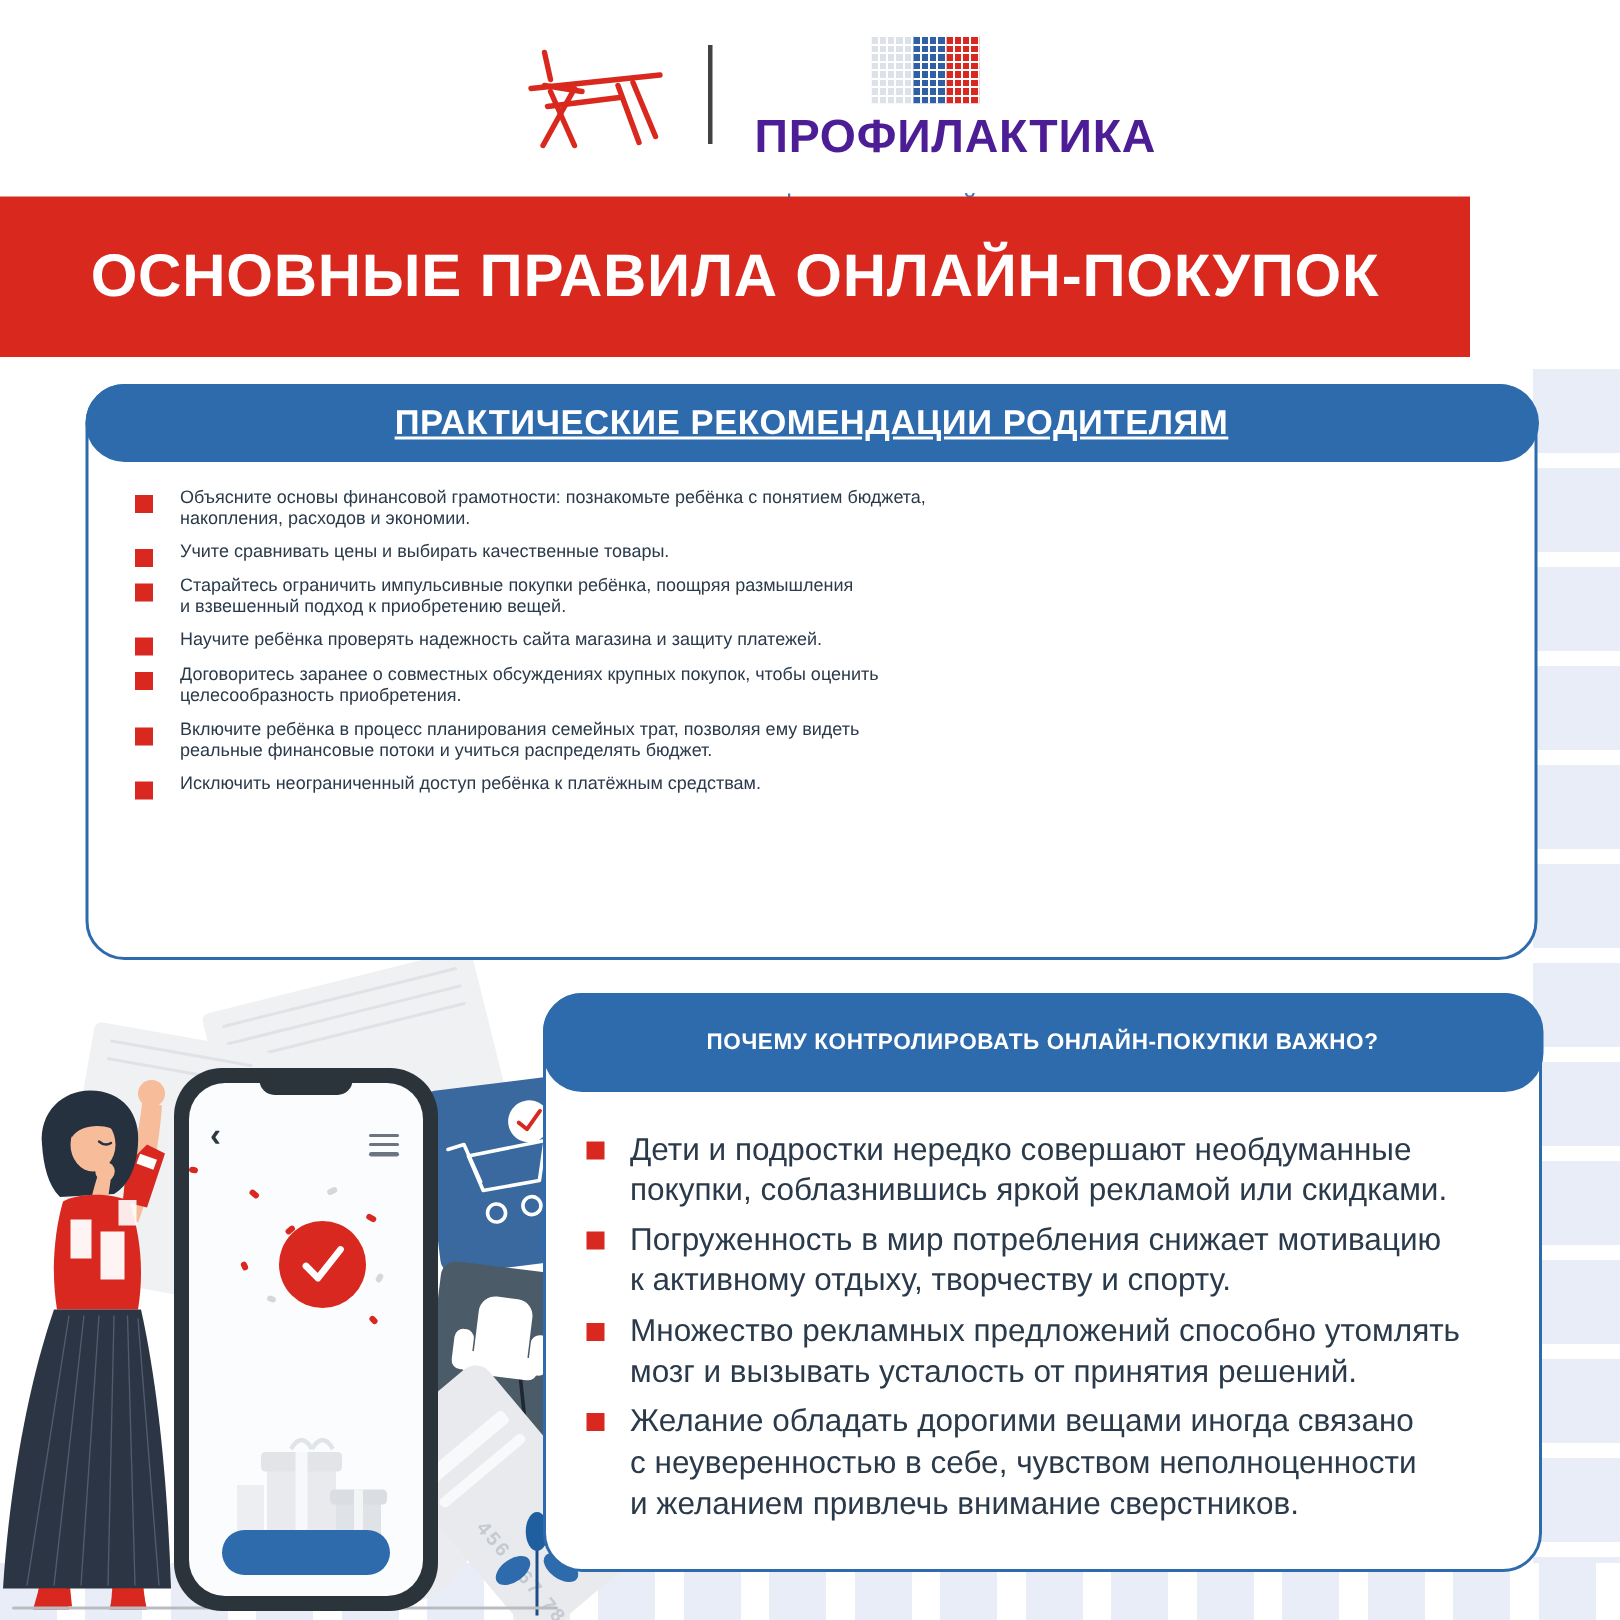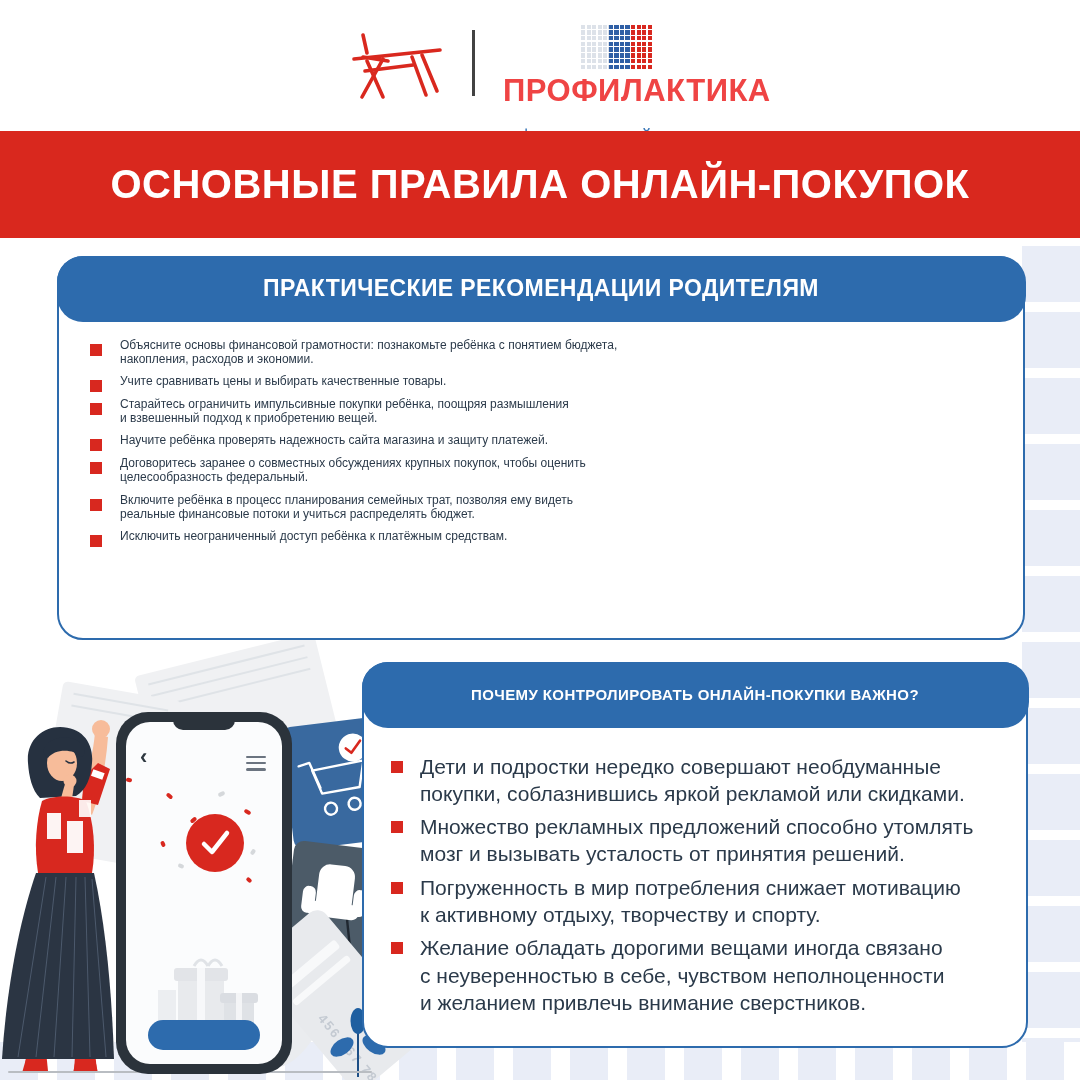--- a/index.html
+++ b/index.html
@@ -16,37 +16,37 @@
   
   .brand-divider{left:472px;top:30px;width:3px;height:66px;background:#424242;}
   .brand-block{left:503px;top:24px;width:228px;text-align:center;}
   .pxgrid{display:flex;justify-content:center;margin:0 auto 4px auto;width:72px;height:45px;}
   .pxgrid div{height:45px;background-image:
      repeating-linear-gradient(90deg,rgba(0,0,0,0) 0 4.2px,#fff 4.2px 5.5px),
      repeating-linear-gradient(0deg,rgba(0,0,0,0) 0 4.4px,#fff 4.4px 5.7px);}
   .px-gray{width:28px;background-color:#dde2e9;}
   .px-blue{width:22px;background-color:#2f5fa5;}
   .px-red{width:22px;background-color:#d8281f;}
-  .brand-name{color:#ef4444;font-weight:bold;font-size:31px;letter-spacing:.5px;white-space:nowrap;}
+  .brand-name{color:#4c1d95;font-weight:bold;font-size:31px;letter-spacing:.5px;white-space:nowrap;}
   .brand-sub{color:#3c79b8;font-size:18px;letter-spacing:1.5px;margin-top:17px;white-space:nowrap;}
 
   
-  .banner{left:0;top:131px;width:1080px;height:107px;background:#d9281e;z-index:1;
+  .banner{left:0;top:131px;width:980px;height:107px;background:#d9281e;z-index:1;
     display:flex;align-items:center;justify-content:center;text-align:center;}
   .banner h1{margin:0;color:#fff;font-size:40px;font-weight:bold;letter-spacing:.5px;}
 
   
   .card{background:#fff;border:2.5px solid #2d6bad;border-radius:26px;z-index:2;box-sizing:border-box;}
   .card-head{background:#2d6bad;border-radius:26px;margin:-2.5px -2.5px 0 -2.5px;
     display:flex;align-items:center;justify-content:center;color:#fff;font-weight:bold;letter-spacing:.4px;}
   .card ul{list-style:none;margin:0;}
   .card li{position:relative;color:#2b3a4a;white-space:pre-line;}
   .card li::before{content:"";position:absolute;left:3px;top:6px;width:12px;height:12px;background:#d8281f;}
   .card1{left:57px;top:256px;width:968px;height:384px;}
-  .card1 .card-head{height:66px;font-size:23px;}
+  .card1 .card-head{height:52px;font-size:23px;text-decoration:underline;}
   .card1 ul{padding:16px 20px 0 28px;}
   .card1 li{padding-left:33px;margin-bottom:8px;font-size:12px;line-height:1.2;}
   .card2{left:362px;top:662px;width:666px;height:386px;}
   .card2 .card-head{height:66px;font-size:15px;}
   .card2 ul{padding:13px 14px 0 24px;margin-top:12px;}
   .card2 li{padding-left:32px;margin-bottom:6px;font-size:21px;line-height:1.3;}
   .card2 li::before{top:8px;}
 
   
   .illus{left:0;top:645px;width:410px;height:435px;z-index:1;}
@@ -109,21 +109,21 @@
   <div class="abs card card1">
     <div class="card-head">ПРАКТИЧЕСКИЕ РЕКОМЕНДАЦИИ РОДИТЕЛЯМ</div>
     <ul>
       <li>Объясните основы финансовой грамотности: познакомьте ребёнка с понятием бюджета,
 накопления, расходов и экономии.</li>
       <li>Учите сравнивать цены и выбирать качественные товары.</li>
       <li>Старайтесь ограничить импульсивные покупки ребёнка, поощряя размышления
 и взвешенный подход к приобретению вещей.</li>
       <li>Научите ребёнка проверять надежность сайта магазина и защиту платежей.</li>
       <li>Договоритесь заранее о совместных обсуждениях крупных покупок, чтобы оценить
-целесообразность федеральный.</li>
+целесообразность приобретения.</li>
       <li>Включите ребёнка в процесс планирования семейных трат, позволяя ему видеть
 реальные финансовые потоки и учиться распределять бюджет.</li>
       <li>Исключить неограниченный доступ ребёнка к платёжным средствам.</li>
     </ul>
   </div>
 
   <div class="abs illus">
     <div class="abs sheet" style="left:150px;top:7px;width:185px;height:155px;transform:rotate(-14deg);">
       <i></i>
         <i></i>
@@ -247,23 +247,23 @@
     </svg>
 
     <div class="abs groundline"></div>
   </div>
 
   <div class="abs card card2">
     <div class="card-head">ПОЧЕМУ КОНТРОЛИРОВАТЬ ОНЛАЙН-ПОКУПКИ ВАЖНО?</div>
     <ul>
       <li>Дети и подростки нередко совершают необдуманные
 покупки, соблазнившись яркой рекламой или скидками.</li>
+      <li>Погруженность в мир потребления снижает мотивацию
+к активному отдыху, творчеству и спорту.</li>
       <li>Множество рекламных предложений способно утомлять
 мозг и вызывать усталость от принятия решений.</li>
-      <li>Погруженность в мир потребления снижает мотивацию
-к активному отдыху, творчеству и спорту.</li>
       <li>Желание обладать дорогими вещами иногда связано
 с неуверенностью в себе, чувством неполноценности
 и желанием привлечь внимание сверстников.</li>
     </ul>
   </div>
 
 </div>
 
 </body></html>

